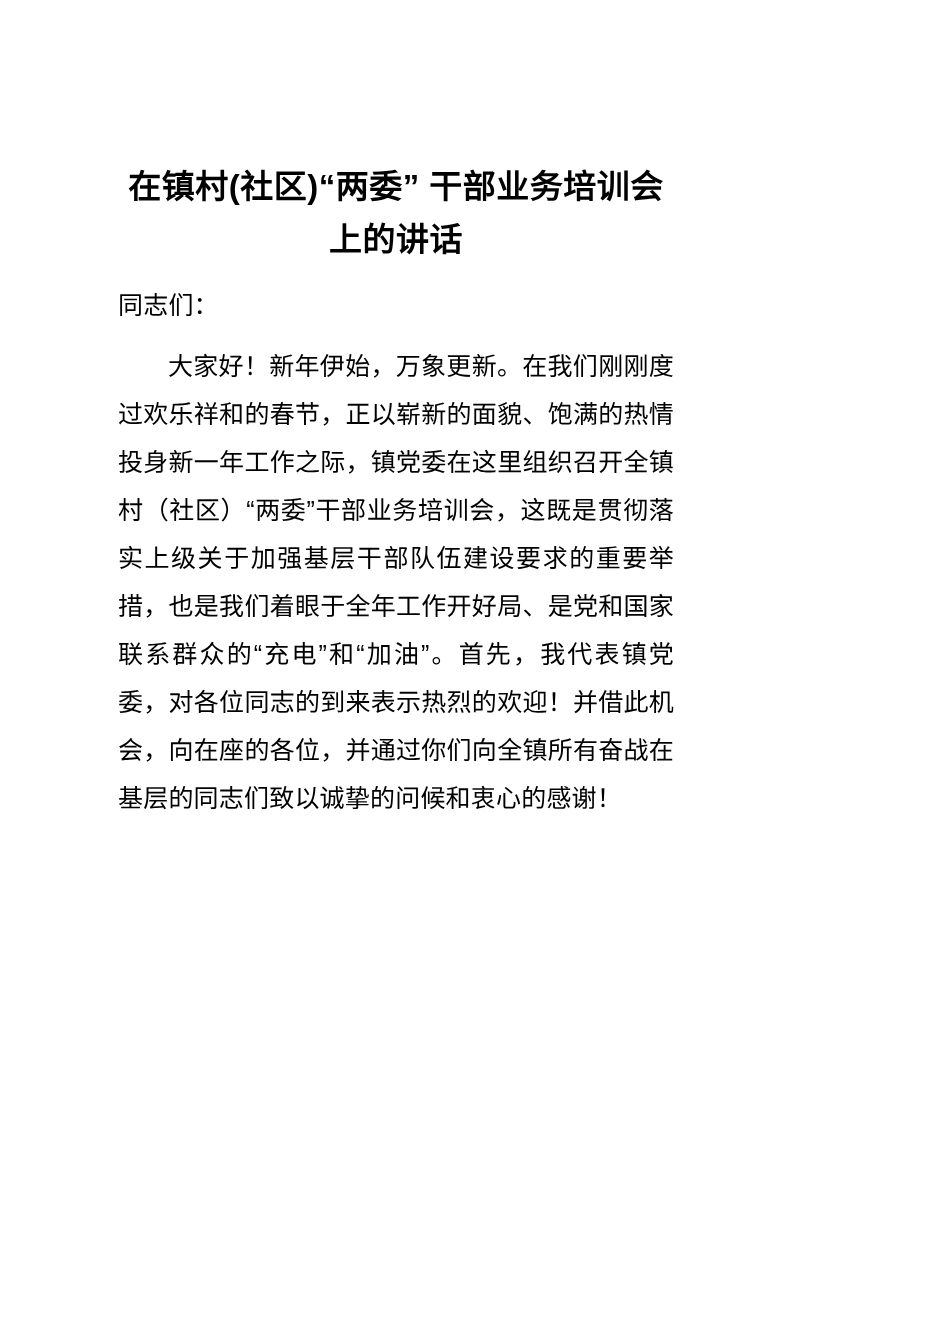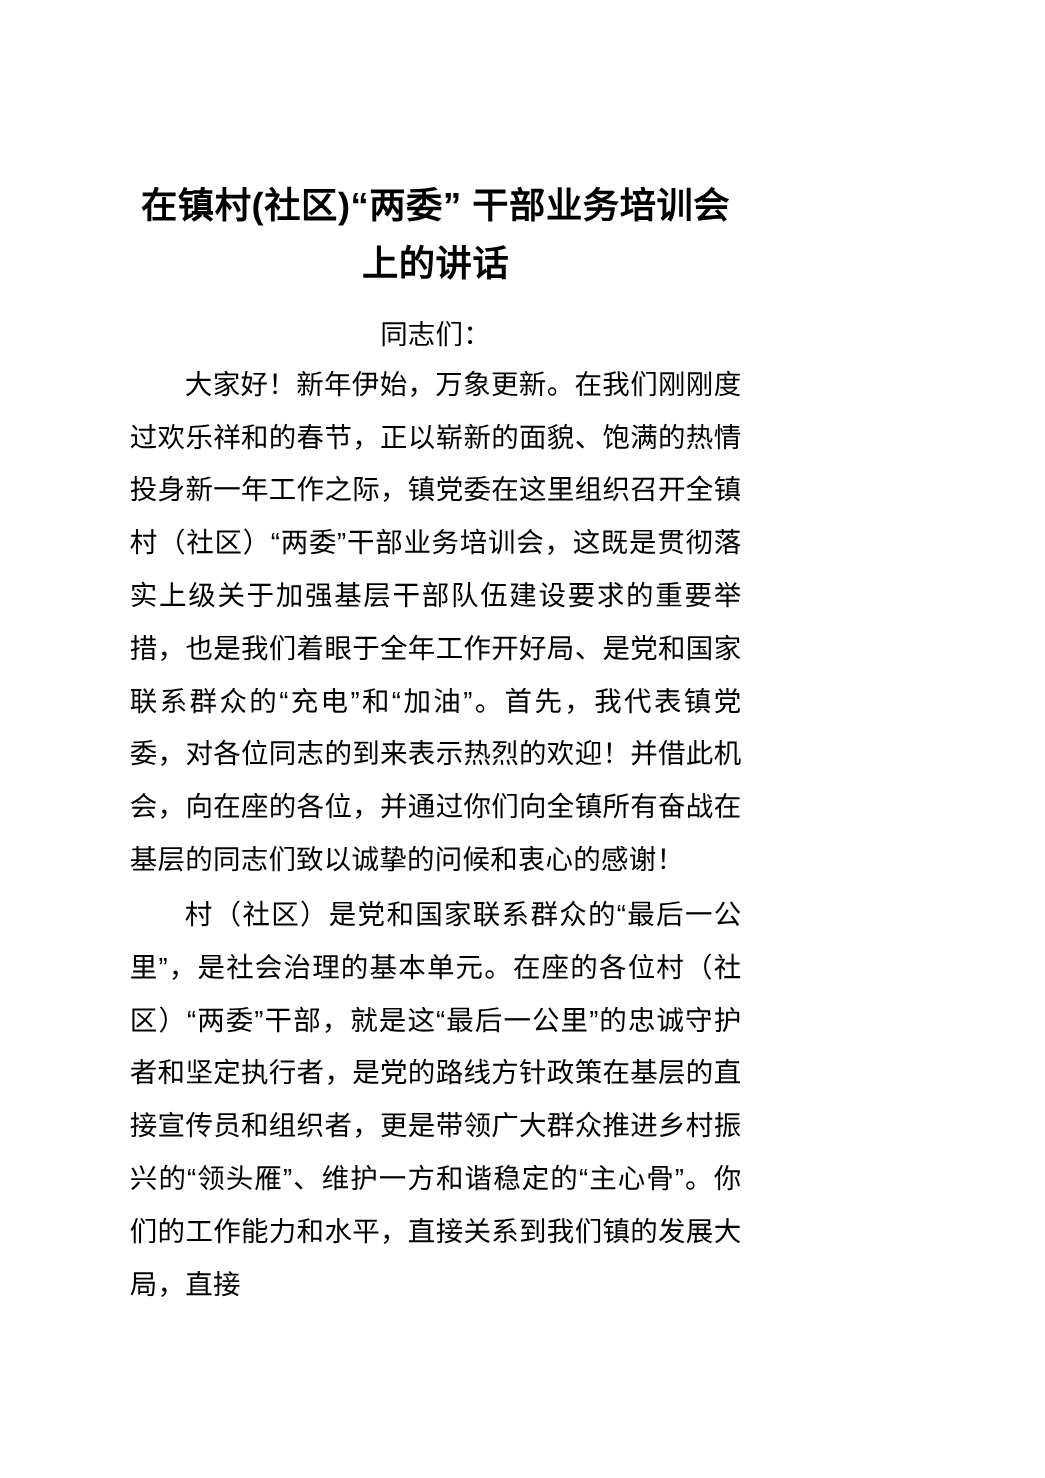--- a/index.html
+++ b/index.html
@@ -28,23 +28,22 @@
     font-weight: bold;
     line-height: 1.62;
     text-align: center;
     letter-spacing: 0.5px;
     margin: 0 0 18px 0;
     padding: 0 8px;
   }
   .salutation {
     font-size: 25px;
     line-height: 1.65;
-    margin: 12px 0 0 0;
+    margin: 12px 0 16px 0;
     letter-spacing: 0.2px;
-    text-align: center;
   }
   .para {
     font-size: 25px;
     line-height: 1.92;
     text-align: justify;
     text-justify: inter-ideograph;
     text-indent: 2em;
     margin: 0 0 2px 0;
     letter-spacing: 0.2px;
   }
@@ -53,15 +52,14 @@
 <body>
 
 <div class="page">
 
   <h1 class="doc-title">在镇村(社区)“两委” 干部业务培训会上的讲话</h1>
 
   <p class="salutation">同志们：</p>
 
   <p class="para">大家好！新年伊始，万象更新。在我们刚刚度过欢乐祥和的春节，正以崭新的面貌、饱满的热情投身新一年工作之际，镇党委在这里组织召开全镇村（社区）“两委”干部业务培训会，这既是贯彻落实上级关于加强基层干部队伍建设要求的重要举措，也是我们着眼于全年工作开好局、是党和国家联系群众的“充电”和“加油”。首先，我代表镇党委，对各位同志的到来表示热烈的欢迎！并借此机会，向在座的各位，并通过你们向全镇所有奋战在基层的同志们致以诚挚的问候和衷心的感谢！</p>
 
-  <p class="para">村（社区）是党和国家联系群众的“最后一公里”，是社会治理的基本单元。在座的各位村（社区）“两委”干部，就是这“最后一公里”的忠诚守护者和坚定执行者，是党的路线方针政策在基层的直接宣传员和组织者，更是带领广大群众推进乡村振兴的“领头雁”、维护一方和谐稳定的“主心骨”。你们的工作能力和水平，直接关系到我们镇的发展大局，直接</p>
 
 </div>
 
 </body></html>

